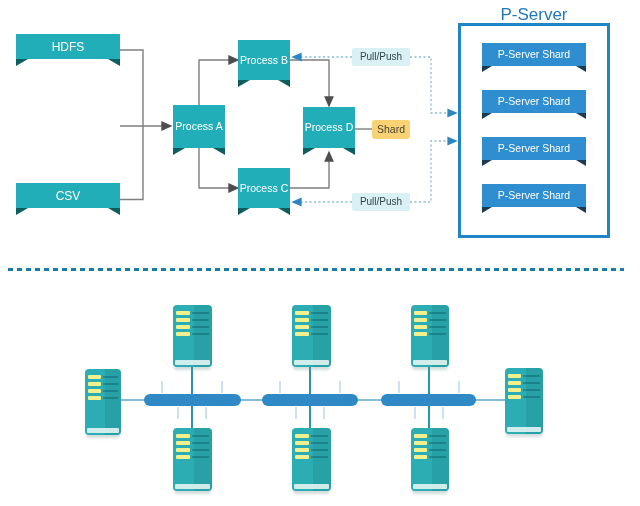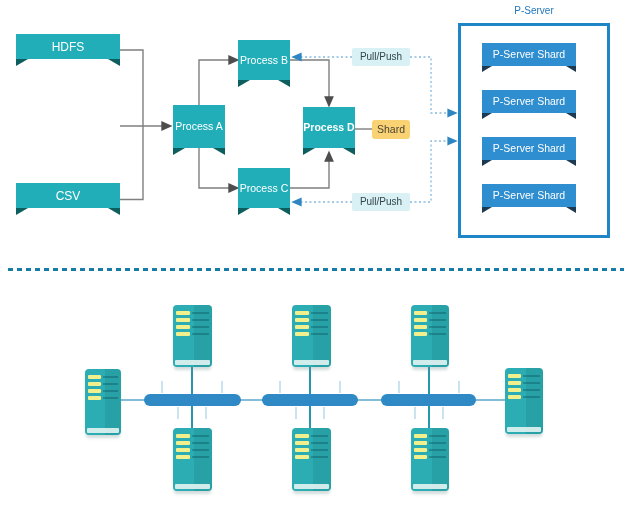--- a/index.html
+++ b/index.html
@@ -17,35 +17,35 @@
 
   
   .banner{position:absolute;display:flex;align-items:center;justify-content:center;
           color:#fff;text-align:center;line-height:1;}
   .banner::before,.banner::after{content:"";position:absolute;top:100%;width:12px;height:7px;
           background:var(--notch-color,#0d5f5f);}
   .banner::before{left:0;clip-path:polygon(0 0,100% 0,0 100%);}
   .banner::after{right:0;clip-path:polygon(0 0,100% 0,100% 100%);}
   .teal-banner{background:var(--teal,#22aeb9);--notch-color:var(--teal-notch,#0d5f5f);}
   .shard-banner{background:var(--blue-shard,#2e8ecf);--notch-color:var(--shard-notch,#1c3b52);
-          font-size:10.5px;left:482px;width:94px;height:23px;}
+          font-size:10.5px;left:482px;width:104px;height:23px;}
   .shard-banner::before,.shard-banner::after{width:10px;height:6px;}
   .src{left:16px;width:104px;height:25px;font-size:12px;}
   .proc{font-size:10.5px;}
 
   .chip{position:absolute;display:flex;align-items:center;justify-content:center;line-height:1;}
   .pullpush{left:352px;width:58px;height:18px;background:var(--pullpush-bg,#d9f1f4);
           color:var(--pullpush-text,#33454c);font-size:10px;border-radius:2px;}
   .sink{left:372px;top:120px;width:38px;height:19px;background:var(--sink-bg,#f8d273);
           color:var(--sink-text,#4c4335);font-size:10.5px;border-radius:3px;}
 
   .pframe{position:absolute;left:458px;top:23px;width:152px;height:215px;box-sizing:border-box;
           border:3px solid var(--frame-blue,#1e86c7);background:transparent;}
   .ptitle{position:absolute;left:458px;top:5px;width:152px;text-align:center;
-          color:var(--title-blue,#2278bd);font-size:10px;}
+          color:var(--title-blue,#2278bd);font-size:17px;}
 
   .divider{position:absolute;left:8px;top:268px;width:616px;height:3px;
           background:repeating-linear-gradient(90deg,var(--divider-blue,#177ca8) 0 5px,transparent 5px 9px);}
 
   
   .server{position:absolute;background:var(--server-teal,#2cadb3);border-radius:4px;
           box-shadow:0 4px 3px -1px rgba(110,140,140,.30);}
   .srv-shade{position:absolute;top:0;right:0;bottom:0;width:45%;
           background:rgba(0,45,60,.10);border-radius:0 4px 4px 0;}
   .srv-rows{position:absolute;top:6px;left:3px;right:3px;}
@@ -121,21 +121,21 @@
 
   <div class="banner teal-banner src" style="top:183px;">
     <span>CSV</span>
   </div>
   <div class="banner teal-banner proc" style="left:238px;top:168px;width:52px;height:40px;">
     <span>Process C</span>
   </div>
   <div class="banner teal-banner proc" style="left:238px;top:40px;width:52px;height:40px;">
     <span>Process B</span>
   </div>
-  <div class="banner teal-banner proc" style="left:303px;top:107px;width:52px;height:41px;font-weight:bold;">
+  <div class="banner teal-banner proc" style="left:303px;top:107px;width:52px;height:41px;">
     <span>Process D</span>
   </div>
 
   <div class="chip pullpush" style="top:48px;">
     <span>Pull/Push</span>
   </div>
   <div class="chip pullpush" style="top:193px;">
     <span>Pull/Push</span>
   </div>
   <div class="chip sink">

